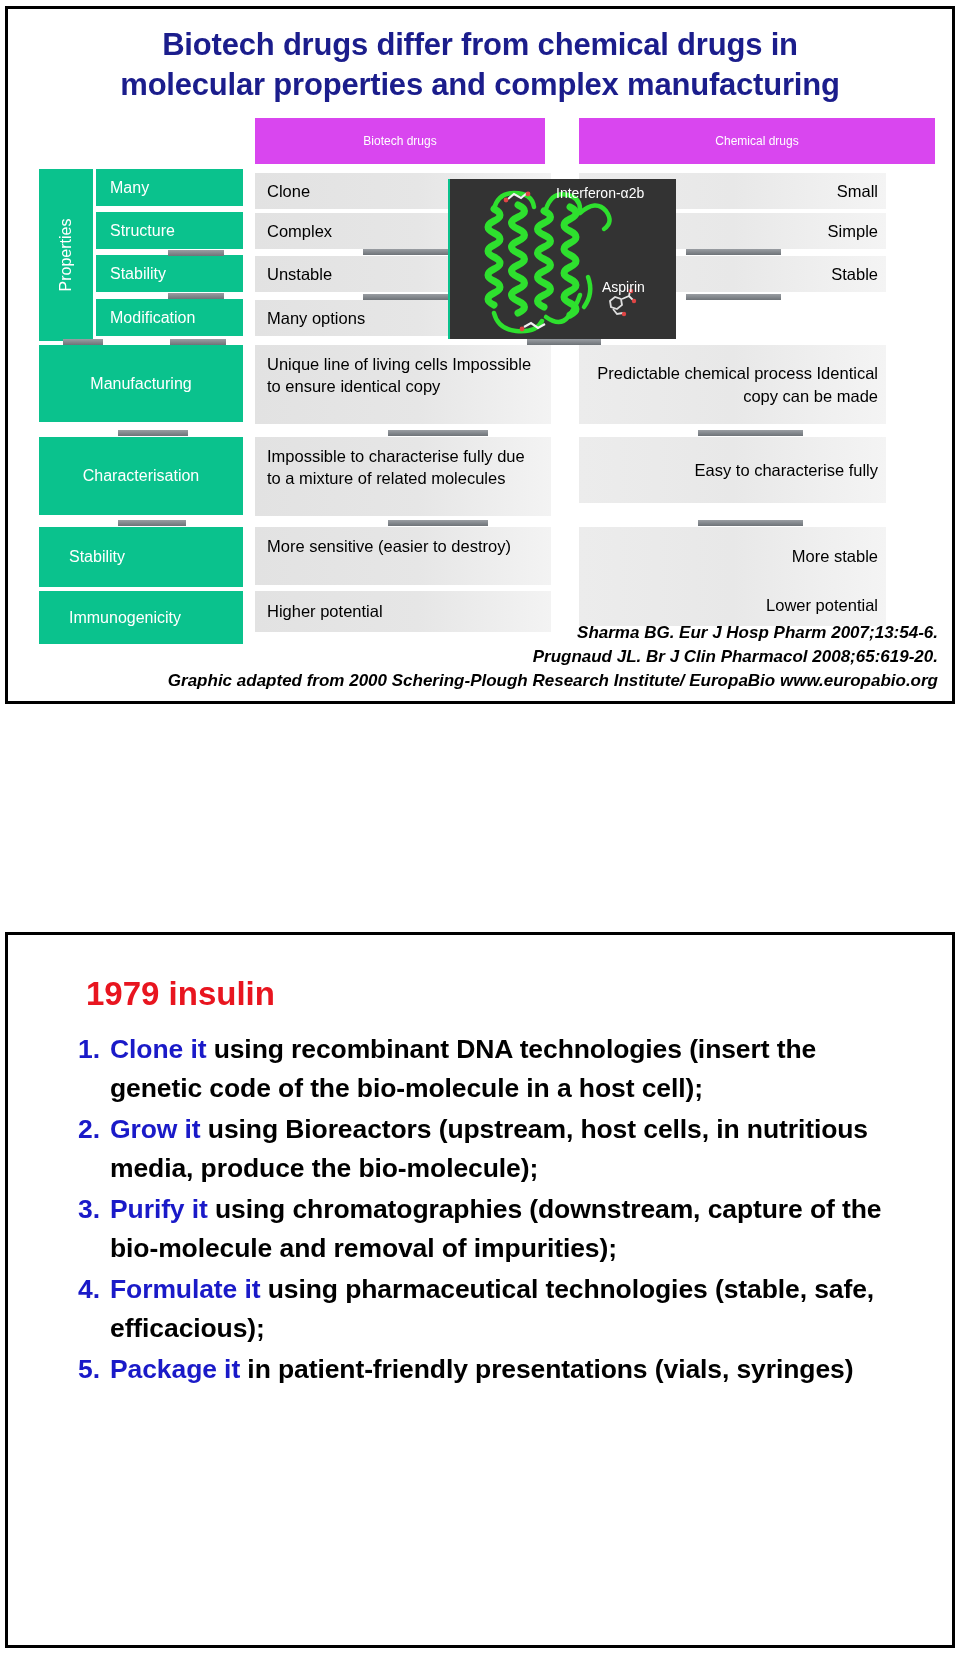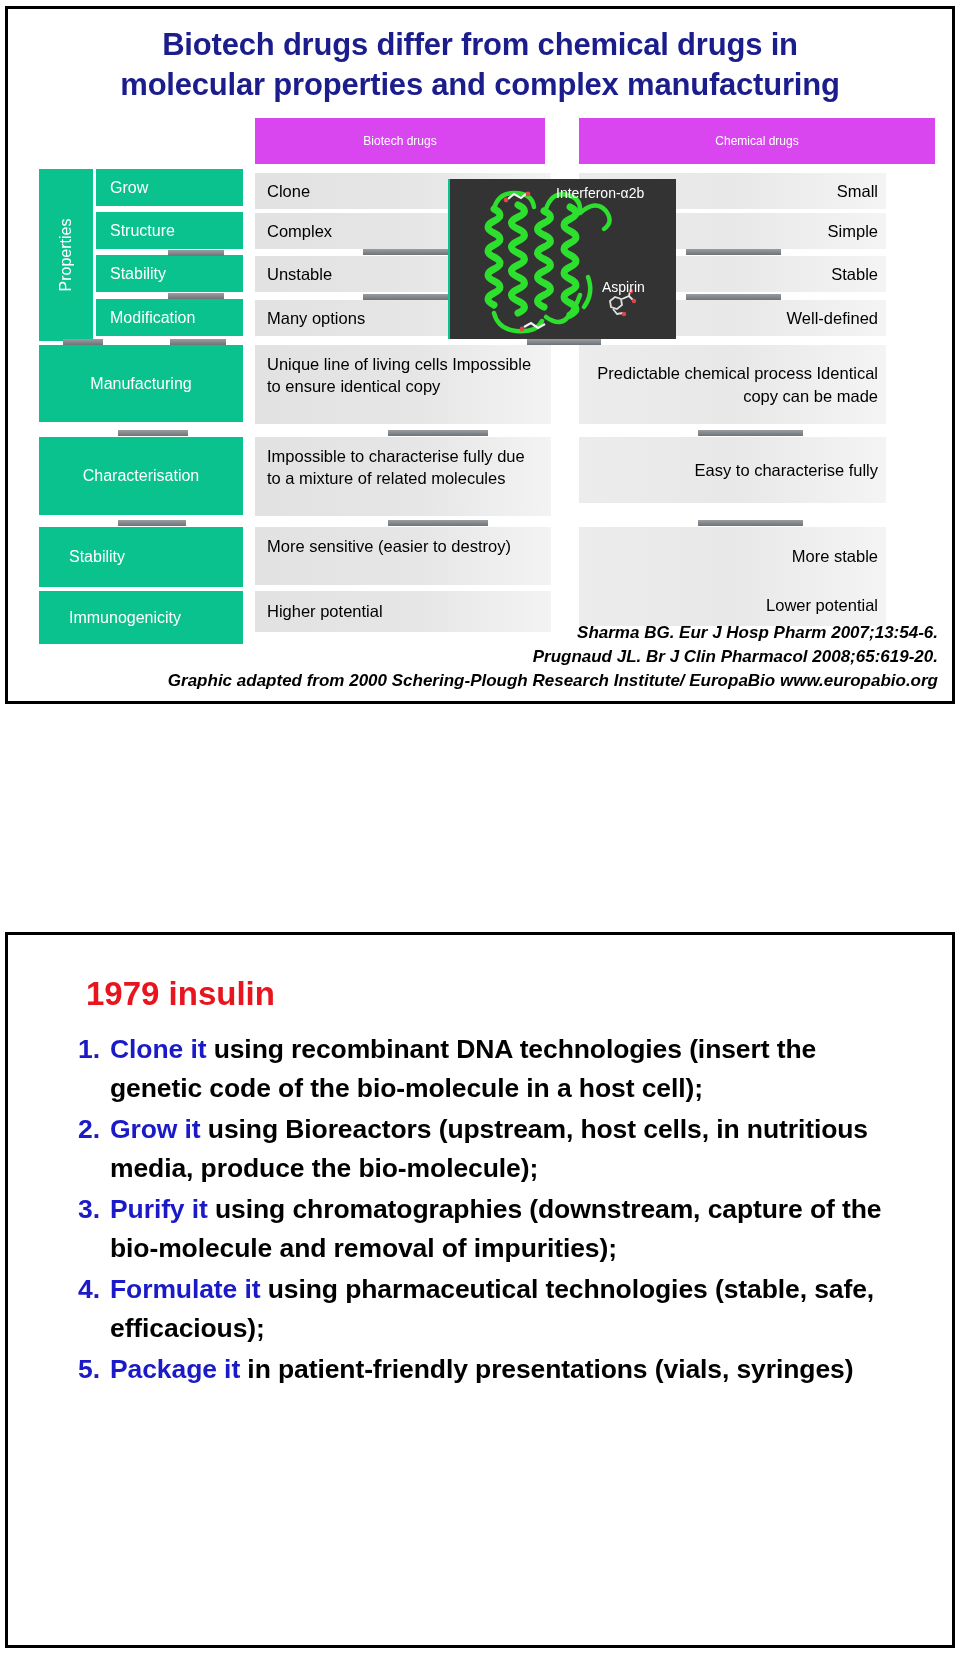--- a/index.html
+++ b/index.html
@@ -141,35 +141,34 @@
 
     <div class="colheads">
       <div class="colhead bio">Biotech drugs</div>
       <div class="colhead chem">Chemical drugs</div>
     </div>
 
     <div class="propsbar">
       <span>Properties</span>
     </div>
 
-    <div class="lbl sub" style="top:160px;">Grow</div>
+    <div class="lbl sub" style="top:160px;">Many</div>
     <div class="mid" style="top:164px;height:36px;">Clone</div>
     <div class="right" style="top:164px;height:36px;">Small</div>
 
     <div class="lbl sub" style="top:203px;">Structure</div>
     <div class="mid" style="top:204px;height:36px;">Complex</div>
     <div class="right" style="top:204px;height:36px;">Simple</div>
 
     <div class="lbl sub" style="top:246px;">Stability</div>
     <div class="mid" style="top:247px;height:36px;">Unstable</div>
     <div class="right" style="top:247px;height:36px;">Stable</div>
 
     <div class="lbl sub" style="top:290px;">Modification</div>
     <div class="mid" style="top:291px;height:36px;">Many options</div>
-    <div class="right" style="top:291px;height:36px;">Well-defined</div>
 
     <div class="tab" style="left:160px;top:241px;width:56px;"></div>
     <div class="tab" style="left:160px;top:284px;width:56px;"></div>
     <div class="tab" style="left:355px;top:240px;width:90px;"></div>
     <div class="tab" style="left:355px;top:285px;width:90px;"></div>
     <div class="tab" style="left:678px;top:240px;width:95px;"></div>
     <div class="tab" style="left:678px;top:285px;width:95px;"></div>
 
     <div class="lbl big" style="top:336px;height:77px;justify-content:center;padding-left:0;">Manufacturing</div>
     <div class="mid top" style="top:336px;height:79px;">Unique line of living cells Impossible to ensure identical copy</div>

